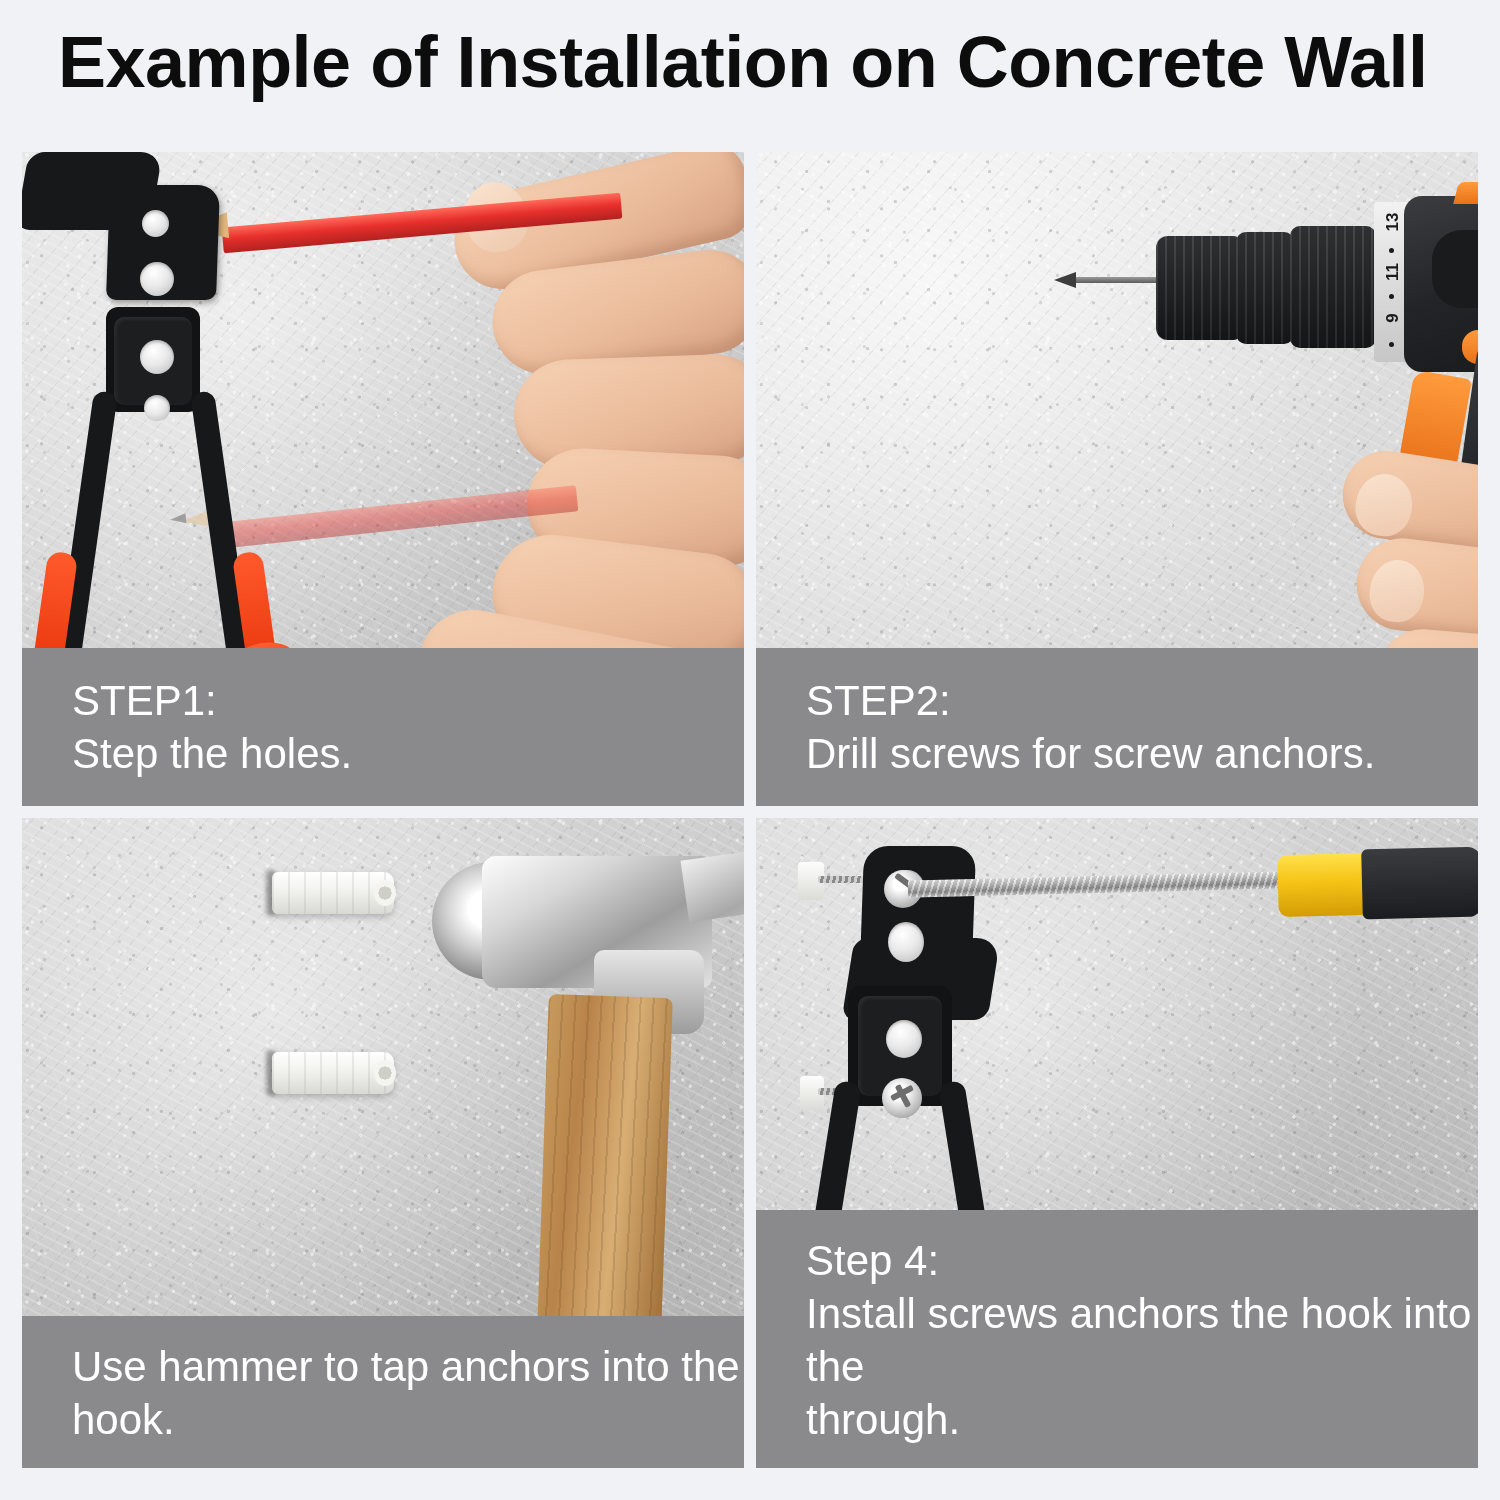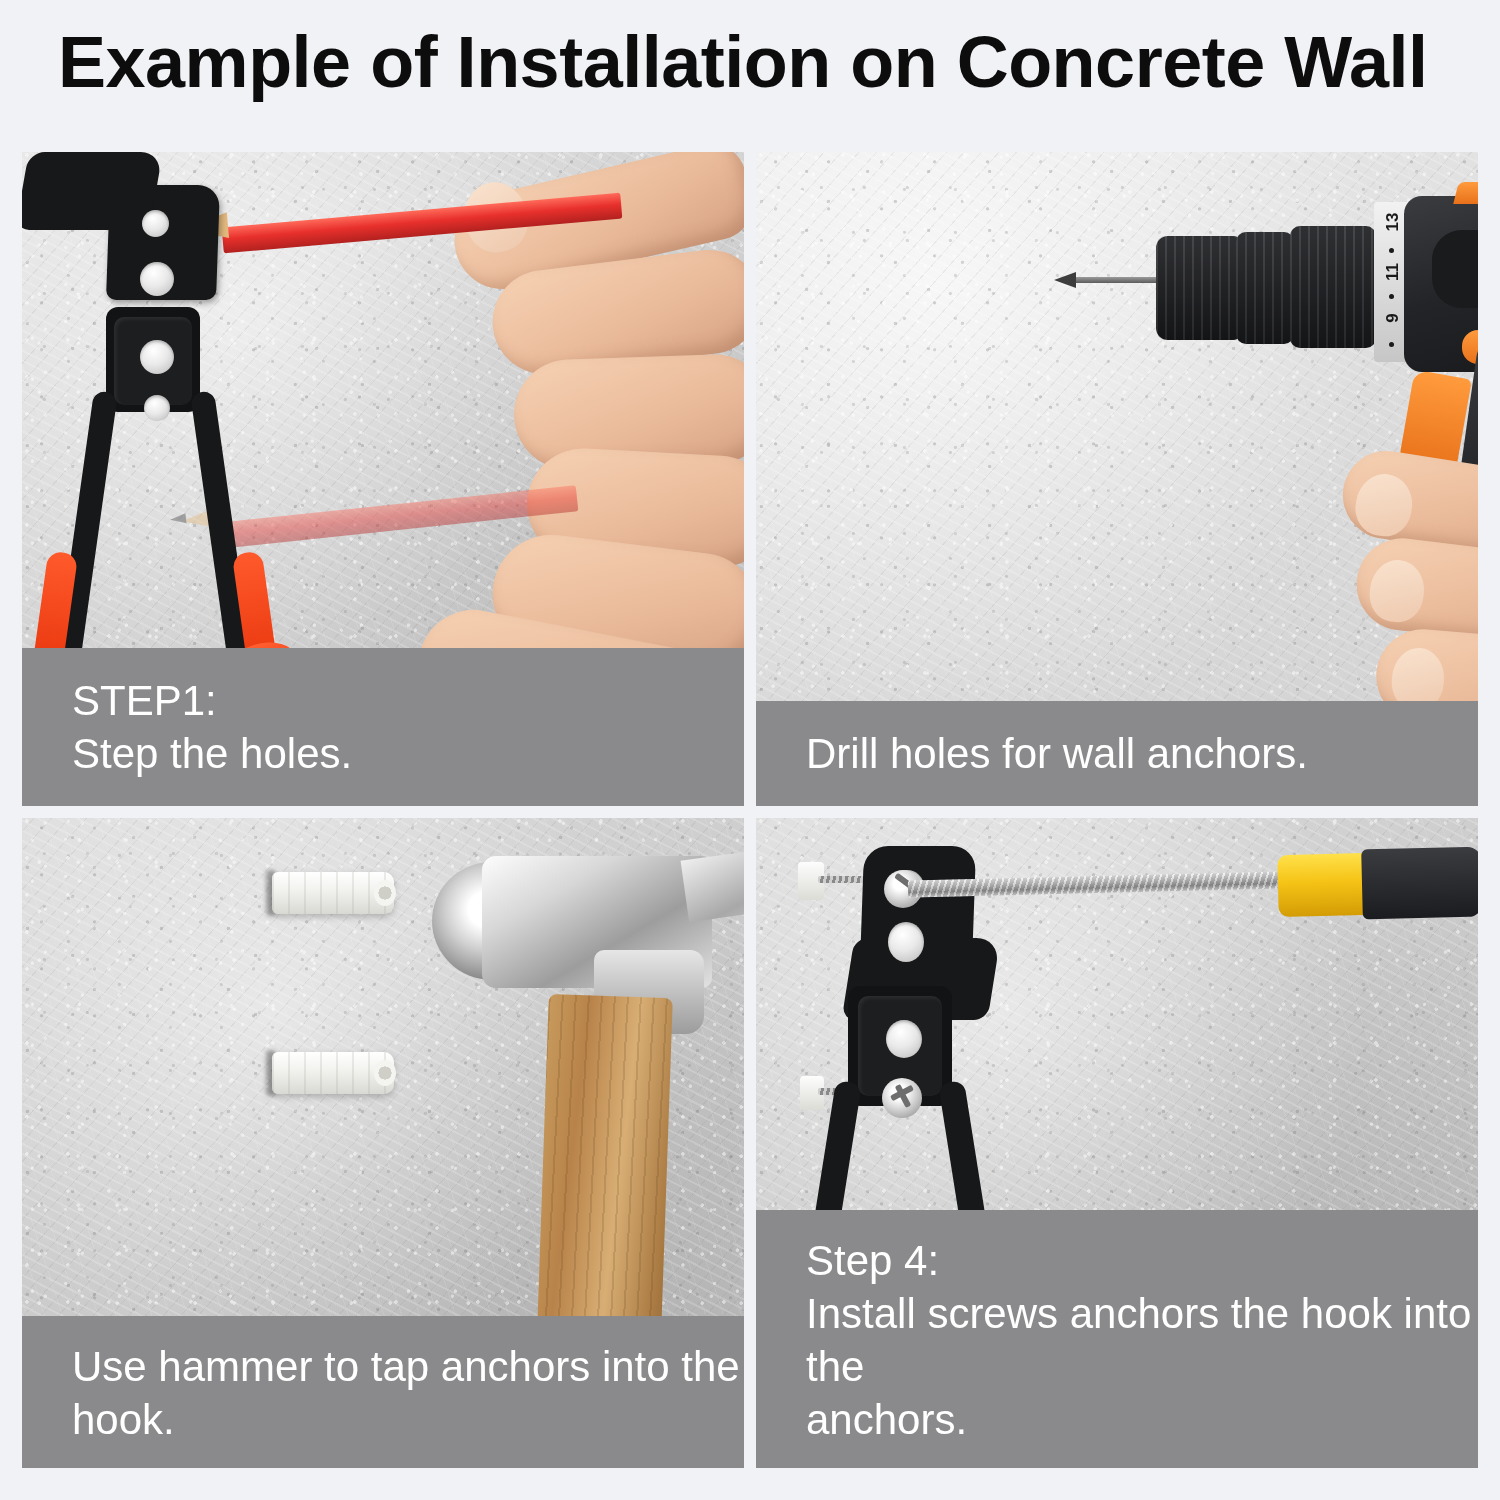--- a/index.html
+++ b/index.html
@@ -387,21 +387,22 @@
         <div class="nail" style="left:600px;top:322px;width:56px;height:62px;transform:rotate(9deg);"></div>
         <div class="finger" style="left:600px;top:396px;width:250px;height:92px;transform:rotate(7deg);"></div>
         <div class="nail" style="left:614px;top:408px;width:54px;height:62px;transform:rotate(7deg);"></div>
         <div class="finger" style="left:620px;top:484px;width:250px;height:94px;transform:rotate(5deg);"></div>
         <div class="nail" style="left:636px;top:496px;width:52px;height:62px;transform:rotate(5deg);"></div>
         <div class="finger" style="left:638px;top:572px;width:244px;height:92px;transform:rotate(3deg);"></div>
 
       </div>
 
       <div class="caption">
-        <span class="cap-line">Drill holes for wall anchors.</span>
+        <span class="cap-line">STEP2:</span>
+        <span class="cap-line">Drill screws for screw anchors.</span>
       </div>
     </div>
 
     <div class="panel">
       <div class="wall mid"></div>
       <div class="speckle"></div>
       <div class="streaks"></div>
 
       <div>
         <div class="anchor-shadow" style="left:244px;top:52px;height:46px;"></div>
@@ -469,18 +470,18 @@
         <div class="sd-shaft" style="left:152px;top:58px;width:380px;transform:rotate(-1.4deg);">
           <div class="sd-knurl"></div>
         </div>
         <div class="sd-handle-y" style="left:522px;top:36px;width:92px;height:62px;transform:rotate(-1.4deg);"></div>
         <div class="sd-handle-b" style="left:606px;top:30px;width:120px;height:70px;transform:rotate(-1.4deg);"></div>
       </div>
 
       <div class="caption tall">
         <span class="cap-line">Step 4:</span>
         <span class="cap-line">Install screws anchors the hook into the</span>
-        <span class="cap-line">anchors.</span>
+        <span class="cap-line">through.</span>
       </div>
     </div>
 
   </div>
 </div>
 
 </body></html>

